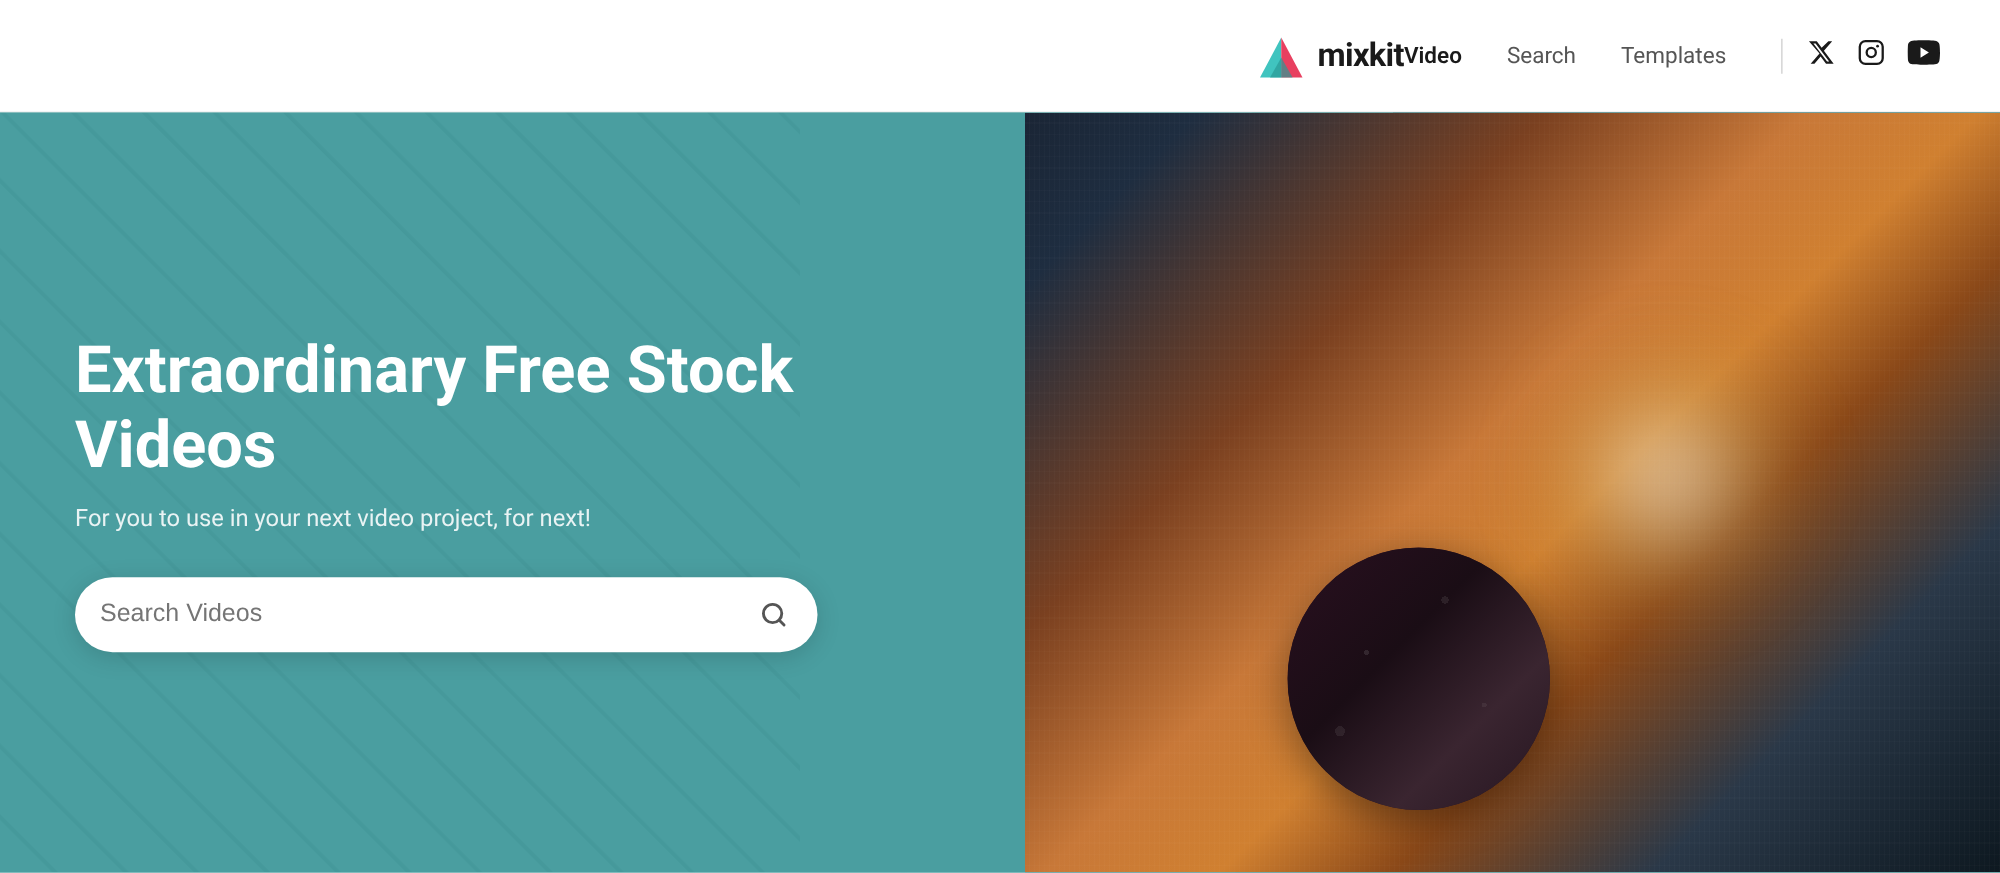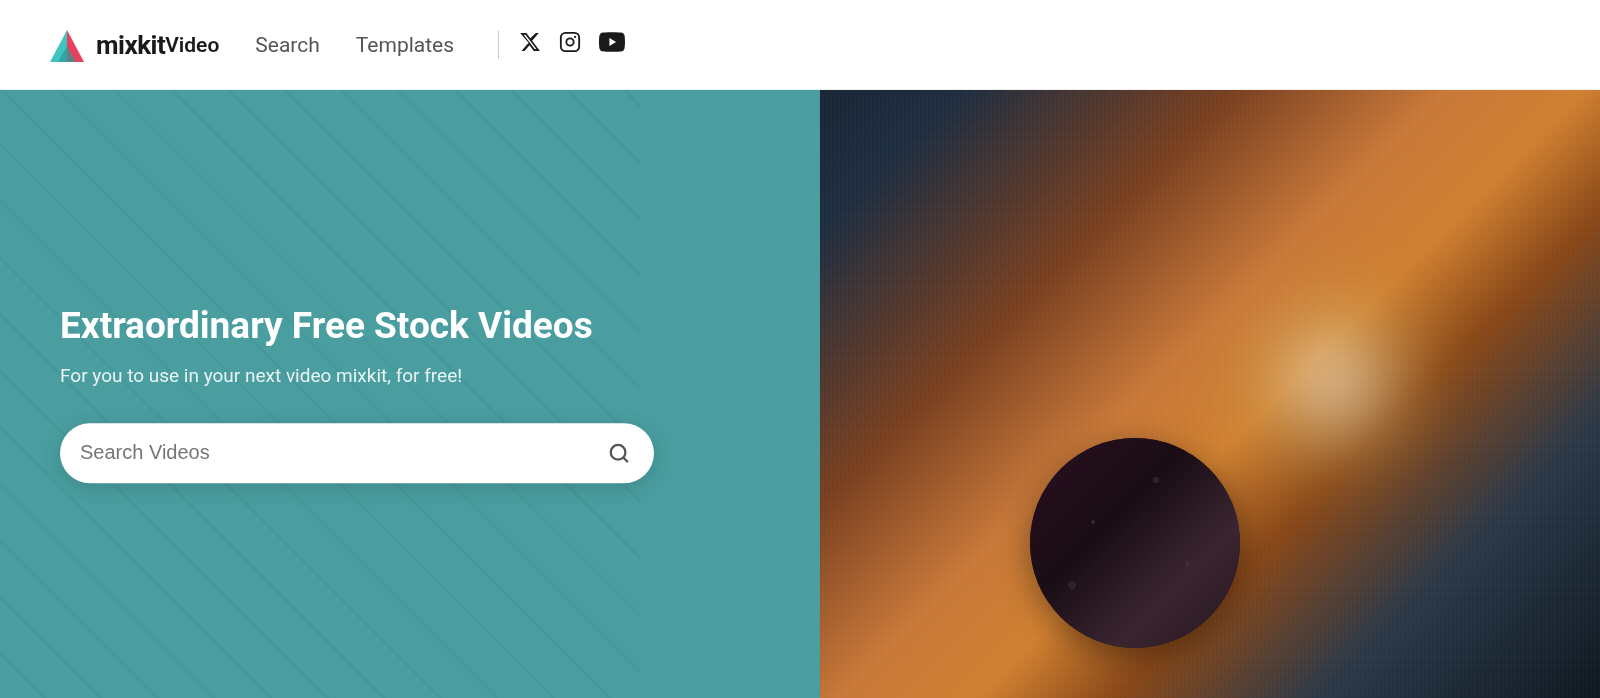--- a/index.html
+++ b/index.html
@@ -11,21 +11,21 @@
     body {
       font-family: -apple-system, BlinkMacSystemFont, 'Segoe UI', Roboto, sans-serif;
       width: 1600px;
       overflow-x: hidden;
     }
 
     
     .header {
       display: flex;
       align-items: center;
-      justify-content: flex-start;
+      justify-content: flex-end;
       padding: 0 48px;
       height: 90px;
       background: #ffffff;
       border-bottom: 1px solid #f0f0f0;
     }
 
     .logo-area {
       display: flex;
       align-items: center;
       gap: 10px;
@@ -50,21 +50,21 @@
     }
 
     .nav-links {
       display: flex;
       align-items: center;
       gap: 36px;
       margin-right: 24px;
     }
 
     .nav-link {
-      font-size: 21px;
+      font-size: 18px;
       color: #555;
       text-decoration: none;
       cursor: pointer;
     }
 
     .nav-link.active {
       color: #1a1a1a;
       font-weight: 600;
     }
 
@@ -110,21 +110,21 @@
     .hero-content {
       position: absolute;
       top: 50%;
       left: 60px;
       transform: translateY(-50%);
       z-index: 10;
       max-width: 700px;
     }
 
     .hero-title {
-      font-size: 37px;
+      font-size: 52px;
       font-weight: 700;
       color: #ffffff;
       line-height: 1.15;
       margin-bottom: 16px;
     }
 
     .hero-subtitle {
       font-size: 19px;
       color: rgba(255,255,255,0.88);
       margin-bottom: 36px;
@@ -318,21 +318,21 @@
         background-image: radial-gradient(circle at 30% 40%, rgba(255,255,255,0.1) 2px, transparent 2px),
           radial-gradient(circle at 60% 20%, rgba(255,255,255,0.08) 3px, transparent 3px),
           radial-gradient(circle at 75% 60%, rgba(255,255,255,0.06) 2px, transparent 2px),
           radial-gradient(circle at 20% 70%, rgba(255,255,255,0.07) 4px, transparent 4px);
       "></div>
     </div>
   </div>
 
   <div class="hero-content">
     <h1 class="hero-title">Extraordinary Free Stock Videos</h1>
-    <p class="hero-subtitle">For you to use in your next video mixkit, for free!</p>
+    <p class="hero-subtitle">For you to use in your next video project, for next!</p>
 
     <div class="search-bar">
       <input class="search-input" type="text" placeholder="Search Videos" style="">
       <button class="search-icon-btn">
         <svg width="22" height="22" viewBox="0 0 24 24" fill="none" stroke="currentColor" stroke-width="2.5" stroke-linecap="round" stroke-linejoin="round">
           <circle cx="11" cy="11" r="8"></circle>
           <line x1="21" y1="21" x2="16.65" y2="16.65"></line>
         </svg>
       </button>
     </div>

